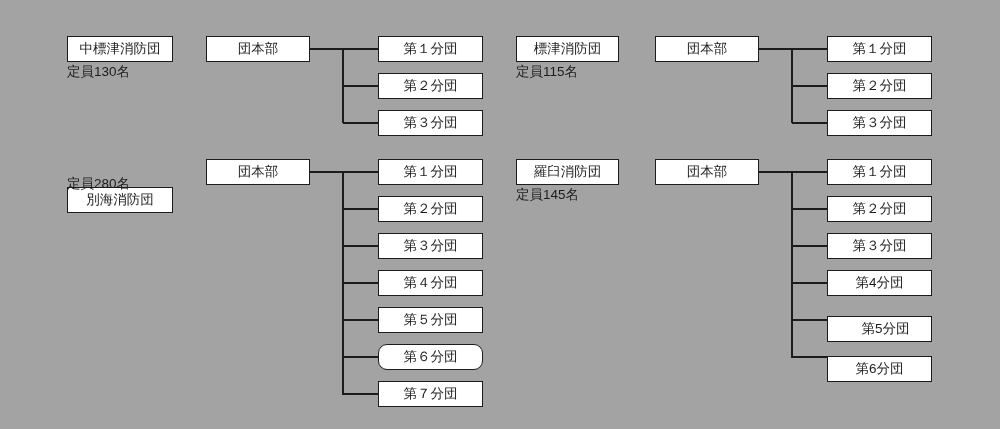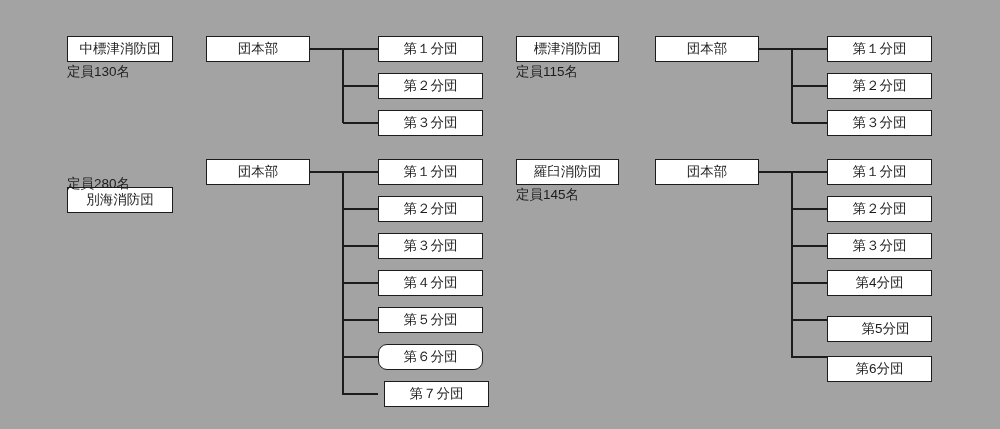--- a/index.html
+++ b/index.html
@@ -84,21 +84,21 @@
   <div class="hline" style="left:343px; top:282.25px; width:35px;"></div>
   <div class="hline" style="left:343px; top:319.25px; width:35px;"></div>
   <div class="hline" style="left:343px; top:356.25px; width:35px;"></div>
   <div class="hline" style="left:343px; top:393.25px; width:35px;"></div>
   <div class="box" style="left:378px; top:159px; width:105px;">第１分団</div>
   <div class="box" style="left:378px; top:196px; width:105px;">第２分団</div>
   <div class="box" style="left:378px; top:233px; width:105px;">第３分団</div>
   <div class="box" style="left:378px; top:270px; width:105px;">第４分団</div>
   <div class="box" style="left:378px; top:307px; width:105px;">第５分団</div>
   <div class="box" style="left:378px; top:344px; width:105px;border-radius:9px;">第６分団</div>
-  <div class="box" style="left:378px; top:381px; width:105px;margin-left:6px;">第７分団</div>
+  <div class="box" style="left:378px; top:381px; width:105px;">第７分団</div>
 
   <div class="box" style="left:516px; top:159px; width:103px;">羅臼消防団</div>
   <div class="caption" style="left:516px; top:188px; width:103px;">定員145名</div>
   <div class="box" style="left:655px; top:159px; width:104px;">団本部</div>
   <div class="hline" style="left:759px; top:171.25px; width:68px;"></div>
   <div class="vline" style="left:791.25px; top:171.25px; height:186.5px;"></div>
   <div class="hline" style="left:792px; top:208.25px; width:35px;"></div>
   <div class="hline" style="left:792px; top:245.25px; width:35px;"></div>
   <div class="hline" style="left:792px; top:282.25px; width:35px;"></div>
   <div class="hline" style="left:792px; top:319.25px; width:35px;"></div>

